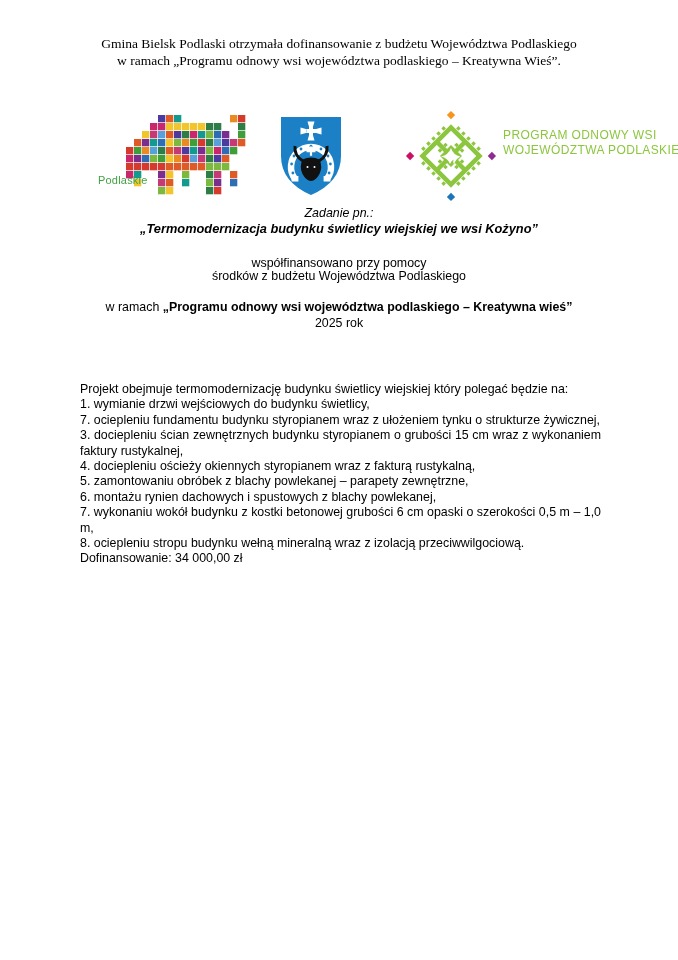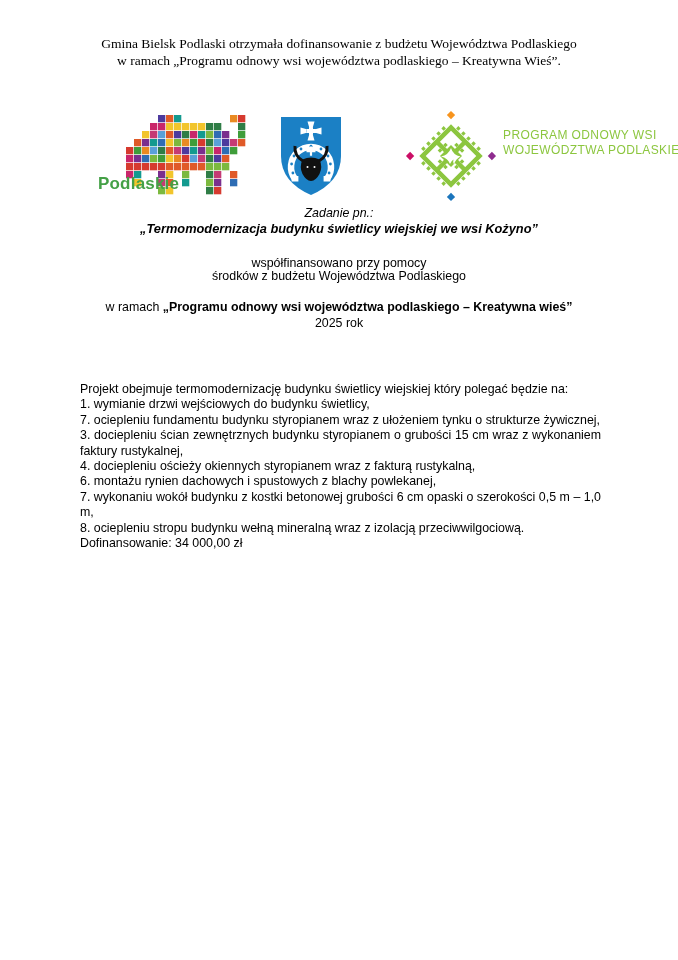--- a/index.html
+++ b/index.html
@@ -7,21 +7,21 @@
         font-family:"Liberation Sans",sans-serif;overflow:hidden;}
 
   
   .header{position:absolute;top:36px;left:40px;width:598px;text-align:center;
           font-family:"Liberation Serif",serif;font-size:13.5px;line-height:16.5px;}
   .hline{display:block;}
 
   
   .podlaskie-logo{position:absolute;left:96px;top:113px;width:178px;height:92px;}
   #bison-svg{position:absolute;left:30px;top:2px;}
-  .pod-label{position:absolute;left:2px;top:61px;font-size:17px;color:#44a046;letter-spacing:.2px;font-weight:bold;}
+  .pod-label{position:absolute;left:2px;top:61px;font-size:11px;color:#44a046;letter-spacing:.2px;}
 
   #coa-svg{position:absolute;left:277px;top:114px;}
 
   .program-logo{position:absolute;left:404px;top:108px;width:218px;height:97px;}
   #rosette-svg{position:absolute;left:0;top:0;}
   .program-text{position:absolute;left:99px;top:20px;font-size:12px;font-weight:normal;
                 color:#8cc63f;letter-spacing:.4px;line-height:15px;white-space:nowrap;}
 
   
   .cline{position:absolute;left:0;width:100%;text-align:center;font-size:12.4px;}
@@ -245,19 +245,20 @@
   <div class="cline l-cof2">środków z budżetu Województwa Podlaskiego</div>
   <div class="cline l-wramach"><span>w ramach </span><span class="bold-part">„Programu odnowy wsi województwa podlaskiego – Kreatywna wieś”</span></div>
   <div class="cline l-year">2025 rok</div>
 
   <div class="main">
     <p class="scope-intro">Projekt obejmuje termomodernizację budynku świetlicy wiejskiej który polegać będzie na:</p>
     <p class="item">1. wymianie drzwi wejściowych do budynku świetlicy,</p>
     <p class="item">7. ociepleniu fundamentu budynku styropianem wraz z ułożeniem tynku o strukturze żywicznej,</p>
     <p class="item">3. dociepleniu ścian zewnętrznych budynku styropianem o grubości 15 cm wraz z wykonaniem faktury rustykalnej,</p>
     <p class="item">4. dociepleniu ościeży okiennych styropianem wraz z fakturą rustykalną,</p>
+    <p class="item">5. zamontowaniu obróbek z blachy powlekanej – parapety zewnętrzne,</p>
     <p class="item">6. montażu rynien dachowych i spustowych z blachy powlekanej,</p>
     <p class="item">7. wykonaniu wokół budynku z kostki betonowej grubości 6 cm opaski o szerokości 0,5 m – 1,0 m,</p>
     <p class="item">8. ociepleniu stropu budynku wełną mineralną wraz z izolacją przeciwwilgociową.</p>
     <p class="funding">Dofinansowanie: 34 000,00 zł</p>
   </div>
 
 </div>
 
 </body></html>

